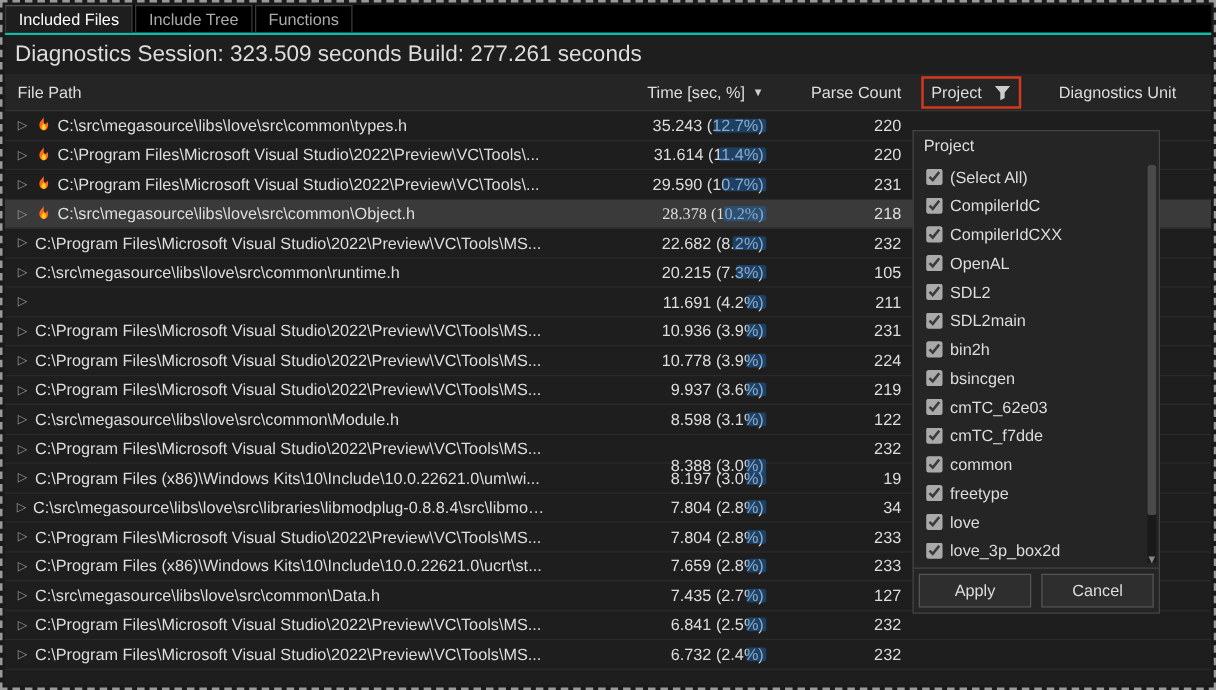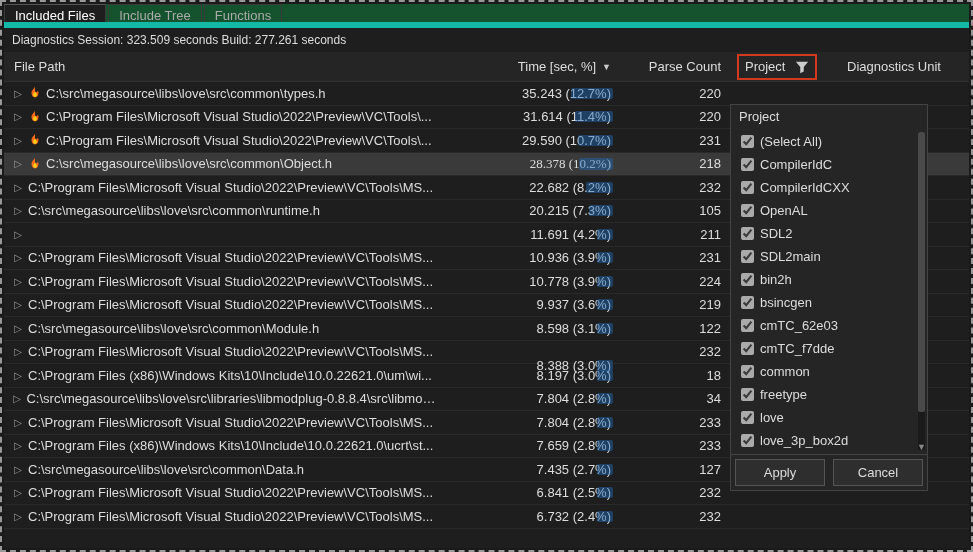--- a/index.html
+++ b/index.html
@@ -22,42 +22,42 @@
 }
 .panel {
   background: #1e1e1e;
   position: absolute;
   top: 4px; left: 4px; right: 4px; bottom: 4px;
   display: flex;
   flex-direction: column;
 }
 .tabs {
   display: flex;
-  border-bottom: 6px solid #14b8a6;
-  background: #14532d;
+  border-bottom: 2px solid #14b8a6;
+  background: #000000;
   height: 24px;
 }
 .tab {
   padding: 3px 10px;
   border: 1px solid #3a3a3a;
   border-bottom: none;
   margin-right: 2px;
   color: #aaa;
   cursor: pointer;
   font-size: 13px;
 }
 .tab.active {
   background: #1e1e1e;
   color: #fff;
   border-top: 1px solid #555;
 }
 .session {
   padding: 5px 8px;
   color: #ddd;
-  font-size: 12px;
+  font-size: 18px;
 }
 .grid {
   flex: 1;
   overflow: hidden;
   position: relative;
 }
 .header-row {
   display: flex;
   background: #252525;
   border-bottom: 1px solid #333;
@@ -360,21 +360,21 @@
           <div class="cell col-parse" style="text-align: right;">232</div>
           <div class="cell col-project"></div>
           <div class="cell col-tu"></div>
         </div>
         <div class="row">
           <div class="cell col-file">
             <span class="expander">▷</span>
             <span style="overflow: hidden; text-overflow: ellipsis;">C:\Program Files (x86)\Windows Kits\10\Include\10.0.22621.0\um\wi...</span>
           </div>
           <div class="cell col-time" style="text-align: right;"><span class="time-val">8.197 (3.0%)<span class="pct-bar" style="width: 16px;"></span></span></div>
-          <div class="cell col-parse" style="text-align: right;">18</div>
+          <div class="cell col-parse" style="text-align: right;">19</div>
           <div class="cell col-project"></div>
           <div class="cell col-tu"></div>
         </div>
         <div class="row">
           <div class="cell col-file">
             <span class="expander">▷</span>
             <span style="overflow: hidden; text-overflow: ellipsis;">C:\src\megasource\libs\love\src\libraries\libmodplug-0.8.8.4\src\libmodplug\stdafx.h</span>
           </div>
           <div class="cell col-time" style="text-align: right;"><span class="time-val">7.804 (2.8%)<span class="pct-bar" style="width: 16px;"></span></span></div>
           <div class="cell col-parse" style="text-align: right;">34</div>

